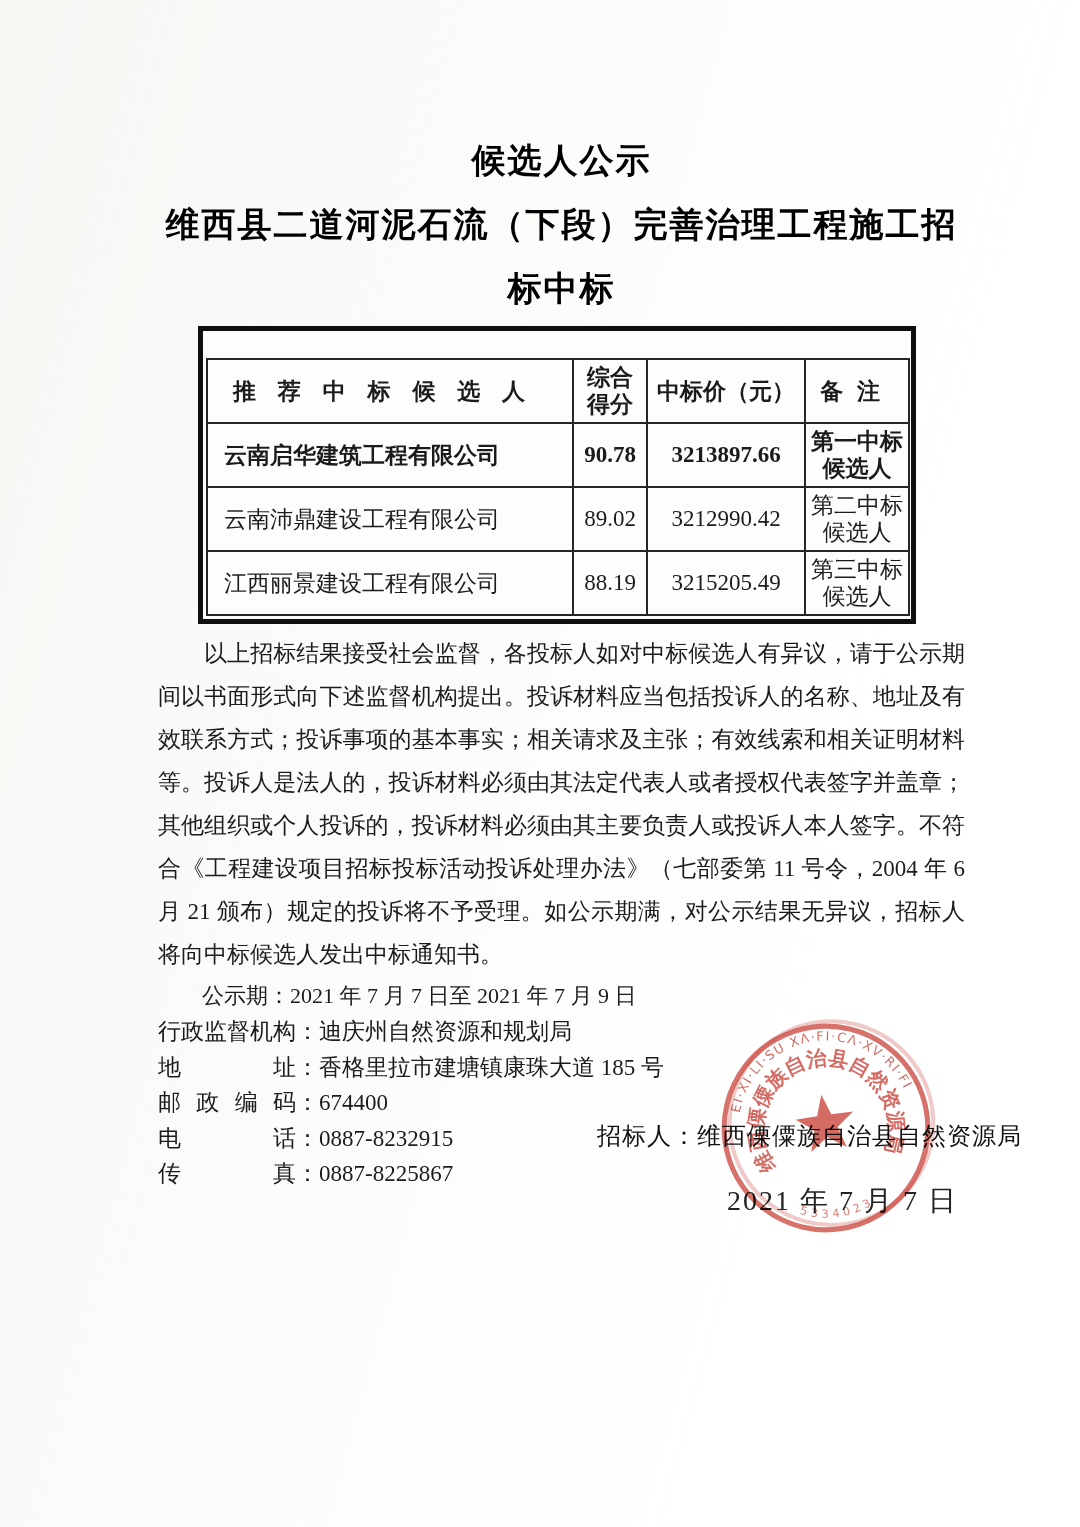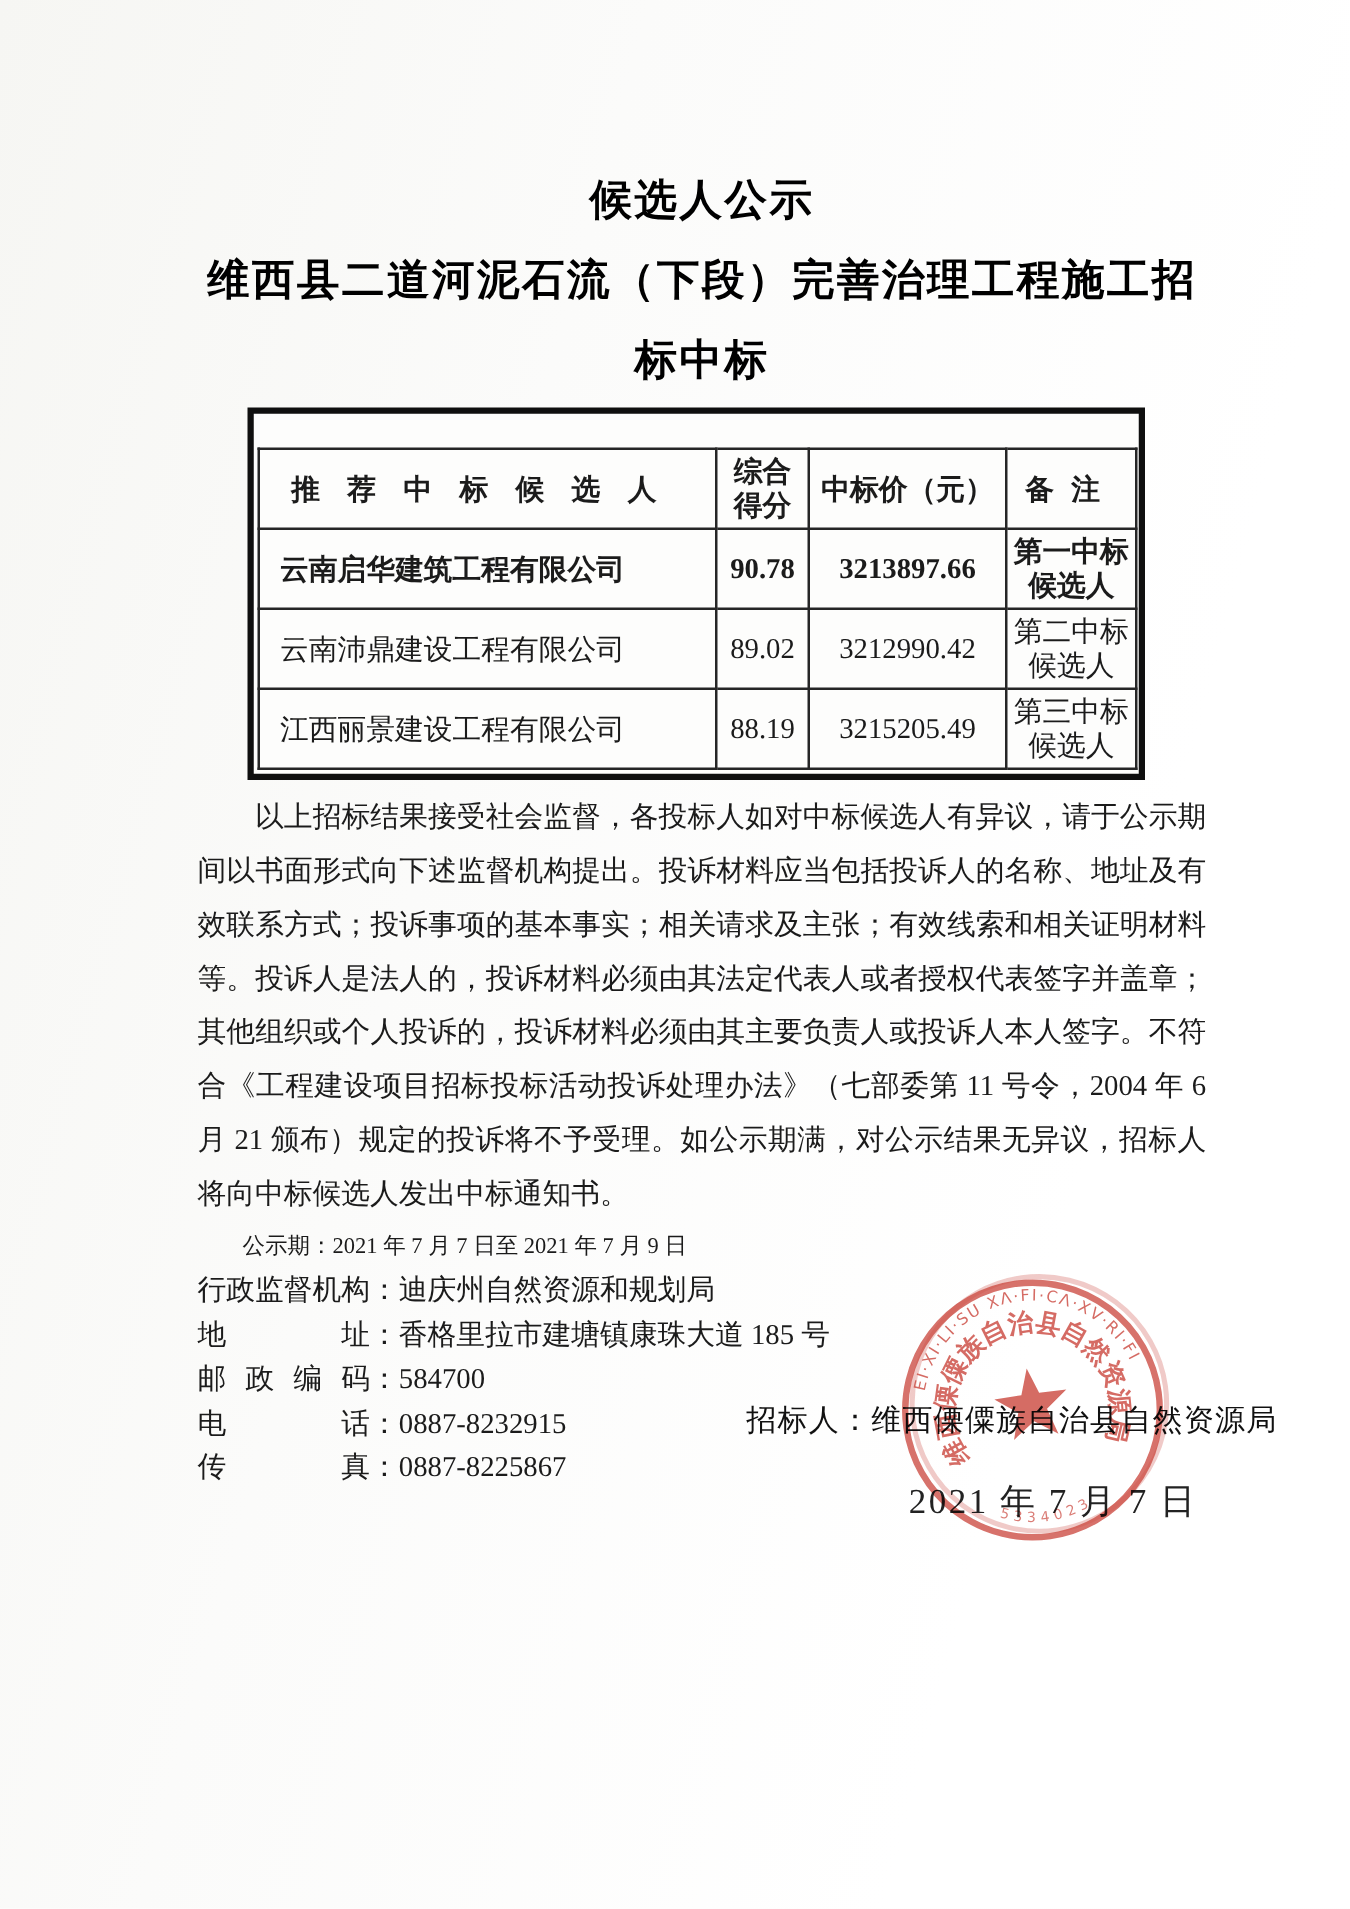--- a/index.html
+++ b/index.html
@@ -39,21 +39,21 @@
   }
   tr.head td{height:58px;font-weight:bold;}
   tr.r td{height:54px;}
   td.name{text-align:left;padding-left:16px;}
   td.remark{line-height:27px;padding:4px 2px;}
   .sp-wide{letter-spacing:0.95em;}
   .sp-med{letter-spacing:0.6em;}
   .wrap2{display:inline-block;width:2em;line-height:27px;vertical-align:middle;font-weight:bold;}
   tr.row0 td{font-weight:bold;}
   .body-para{margin-top:8px;}
-  .pline{font-size:18px;line-height:36px;text-indent:2em;margin:2px 0 0 0;}
+  .pline{font-size:22px;line-height:36px;text-indent:2em;margin:2px 0 0 0;}
   .cline{font-size:23px;line-height:35.5px;margin:0;}
   .clabel{
     display:inline-block;width:138px;
     text-align:justify;text-align-last:justify;
     vertical-align:bottom;
   }
   .bidder-line{
     position:absolute;left:597px;top:1120px;
     font-size:24px;font-weight:normal;letter-spacing:1px;color:#111;
   }
@@ -115,21 +115,21 @@
       </tbody>
         </table>
     </div>
 
     <p class="para body-para">以上招标结果接受社会监督，各投标人如对中标候选人有异议，请于公示期间以书面形式向下述监督机构提出。投诉材料应当包括投诉人的名称、地址及有效联系方式；投诉事项的基本事实；相关请求及主张；有效线索和相关证明材料等。投诉人是法人的，投诉材料必须由其法定代表人或者授权代表签字并盖章；其他组织或个人投诉的，投诉材料必须由其主要负责人或投诉人本人签字。不符合《工程建设项目招标投标活动投诉处理办法》（七部委第 11 号令，2004 年 6 月 21 颁布）规定的投诉将不予受理。如公示期满，对公示结果无异议，招标人将向中标候选人发出中标通知书。</p>
 
     <p class="pline"><span>公示期</span><span>：</span><span>2021 年 7 月 7 日至 2021 年 7 月 9 日</span></p>
 
     <p class="cline"><span class="clabel">行政监督机构</span><span>：</span><span>迪庆州自然资源和规划局</span></p>
     <p class="cline"><span class="clabel">地址</span><span>：</span><span>香格里拉市建塘镇康珠大道 185 号</span></p>
-    <p class="cline"><span class="clabel">邮政编码</span><span>：</span><span>584700</span></p>
+    <p class="cline"><span class="clabel">邮政编码</span><span>：</span><span>674400</span></p>
     <p class="cline"><span class="clabel">电话</span><span>：</span><span>0887-8232915</span></p>
     <p class="cline"><span class="clabel">传真</span><span>：</span><span>0887-8225867</span></p>
 
   </div>
 
   <div class="bidder-line">招标人：维西傈僳族自治县自然资源局</div>
   <div class="date-line">2021 年 7 月 7 日</div>
 
   <svg class="stamp" viewBox="0 0 220 220" xmlns="http://www.w3.org/2000/svg">
     <defs>

